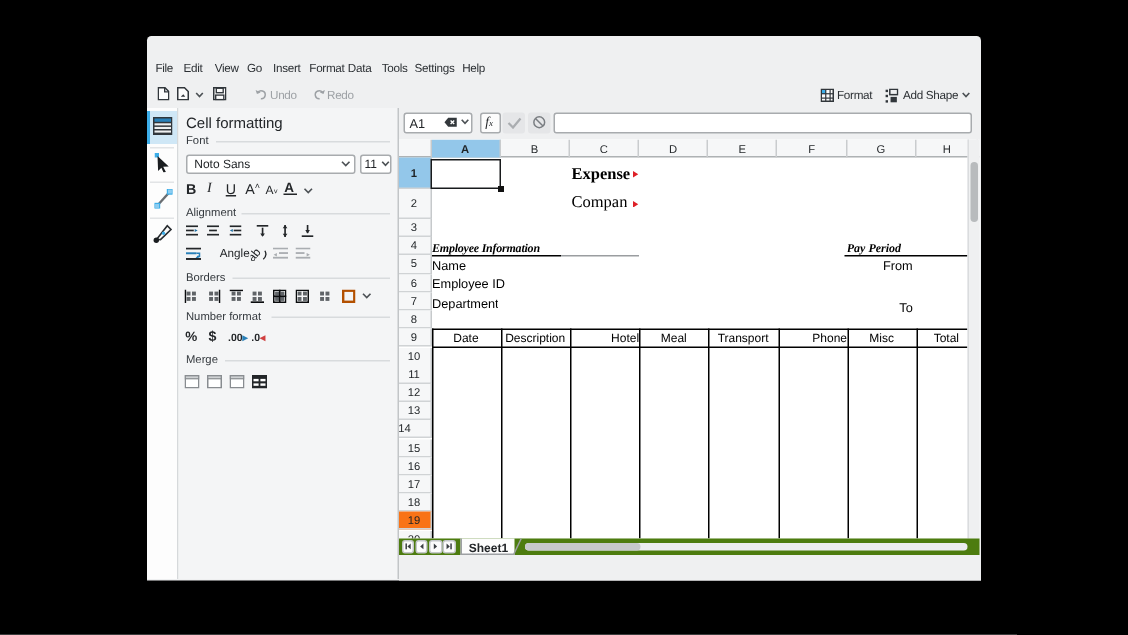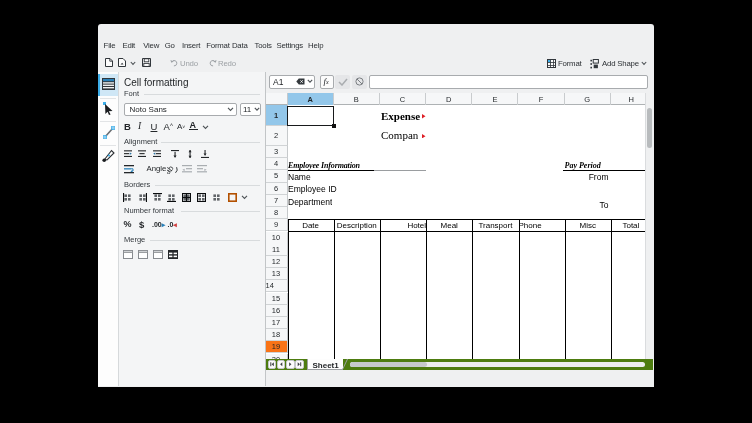--- a/index.html
+++ b/index.html
@@ -372,21 +372,21 @@
 <div class="cell" style="left:22.5px;top:103.6px;font-size:8.5px;color:#000;">Department</div>
 <div class="cell" style="left:264.5px;top:79.2px;width:78.5px;text-align:right;font-size:8.5px;color:#000;">From</div>
 <div class="cell" style="left:264.5px;top:91.4px;width:78.5px;text-align:right;font-size:8.5px;color:#000;margin-top:16px;">To</div>
 <div class="hline" style="left:22.0px;top:125.7px;width:357.5px;"></div>
 <div class="hline" style="left:22.0px;top:138.0px;width:357.5px;"></div>
 <div class="cell" style="left:22.0px;top:127.9px;width:46.2px;text-align:center;font-size:8px;color:#000;">Date</div>
 <div class="cell" style="left:68.2px;top:127.9px;width:46.2px;text-align:center;font-size:8px;color:#000;">Description</div>
 <div class="cell" style="left:114.4px;top:127.9px;width:46.2px;text-align:right;font-size:8px;color:#000;">Hotel</div>
 <div class="cell" style="left:160.6px;top:127.9px;width:46.2px;text-align:center;font-size:8px;color:#000;">Meal</div>
 <div class="cell" style="left:206.8px;top:127.9px;width:46.2px;text-align:center;font-size:8px;color:#000;">Transport</div>
-<div class="cell" style="left:253.0px;top:127.9px;width:46.2px;text-align:left;font-size:8px;color:#000;">Phone</div>
+<div class="cell" style="left:253.0px;top:127.9px;width:46.2px;text-align:right;font-size:8px;color:#000;">Phone</div>
 <div class="cell" style="left:299.2px;top:127.9px;width:46.2px;text-align:center;font-size:8px;color:#000;">Misc</div>
 <div class="cell" style="left:345.4px;top:127.9px;width:40.0px;text-align:center;font-size:8px;color:#000;">Total</div>
 <div class="vline" style="left:22.0px;top:125.7px;height:140.7px;"></div>
 <div class="vline" style="left:68.2px;top:125.7px;height:140.7px;"></div>
 <div class="vline" style="left:114.4px;top:125.7px;height:140.7px;"></div>
 <div class="vline" style="left:160.6px;top:125.7px;height:140.7px;"></div>
 <div class="vline" style="left:206.8px;top:125.7px;height:140.7px;"></div>
 <div class="vline" style="left:253.0px;top:125.7px;height:140.7px;"></div>
 <div class="vline" style="left:299.2px;top:125.7px;height:140.7px;"></div>
 <div class="vline" style="left:345.4px;top:125.7px;height:140.7px;"></div>

